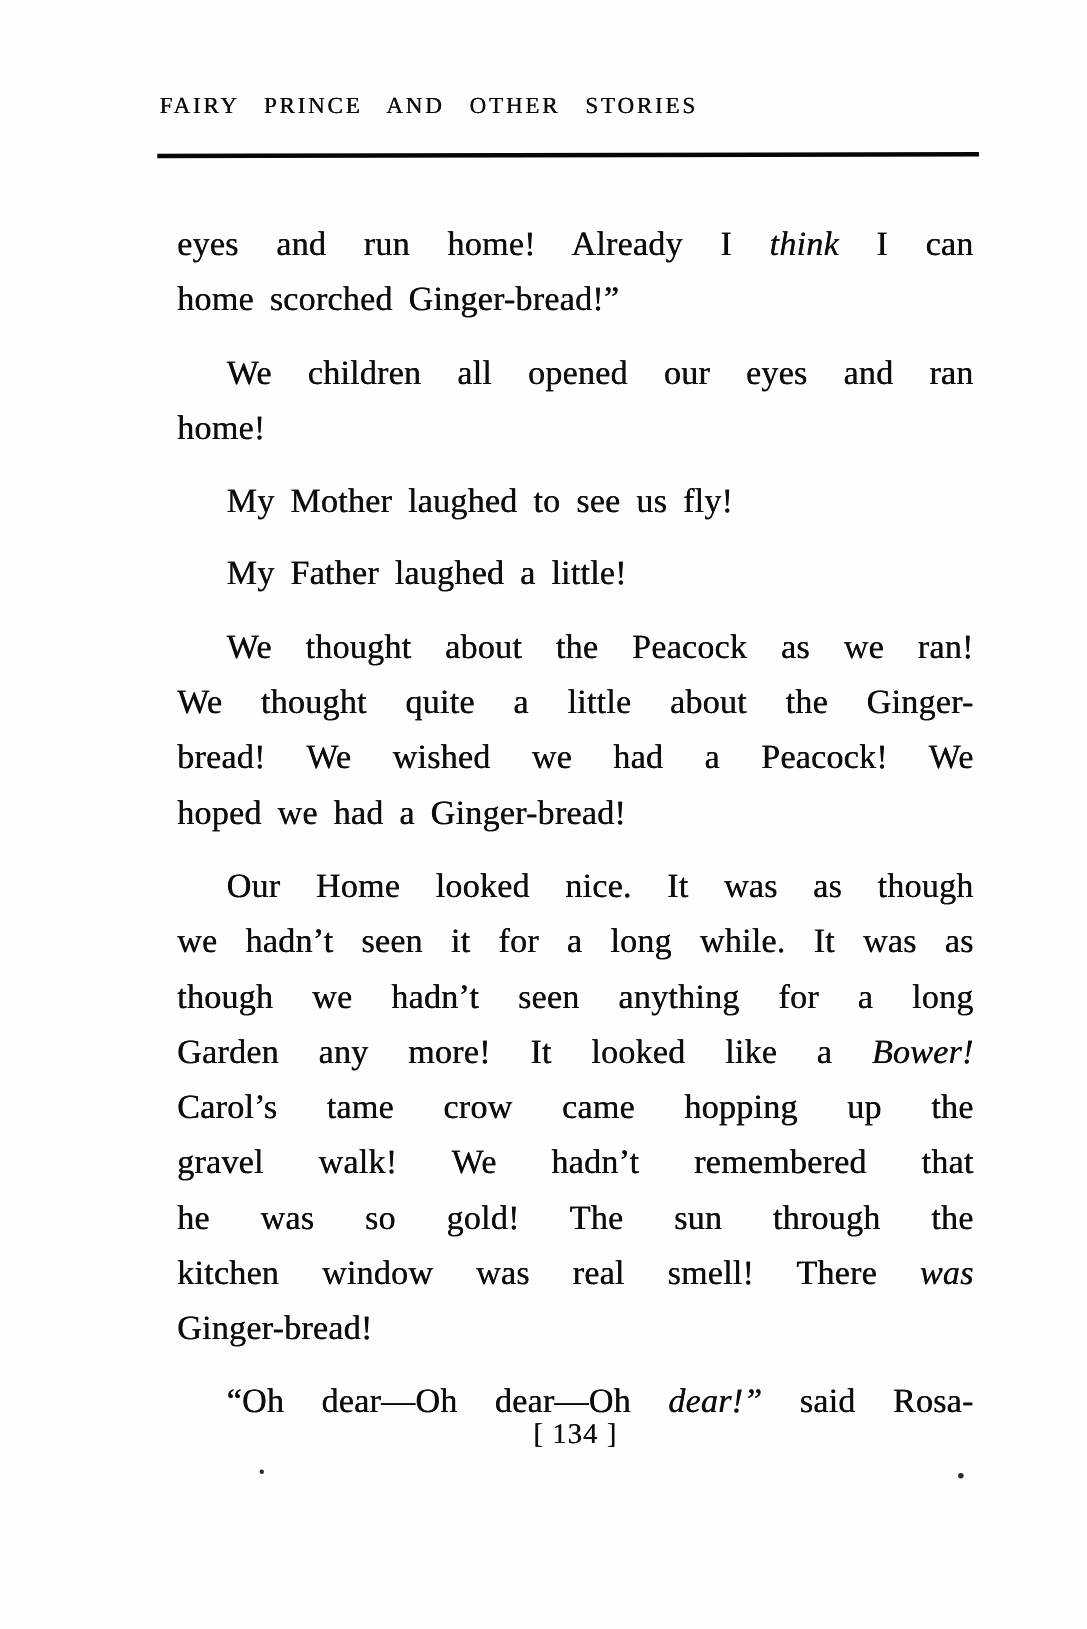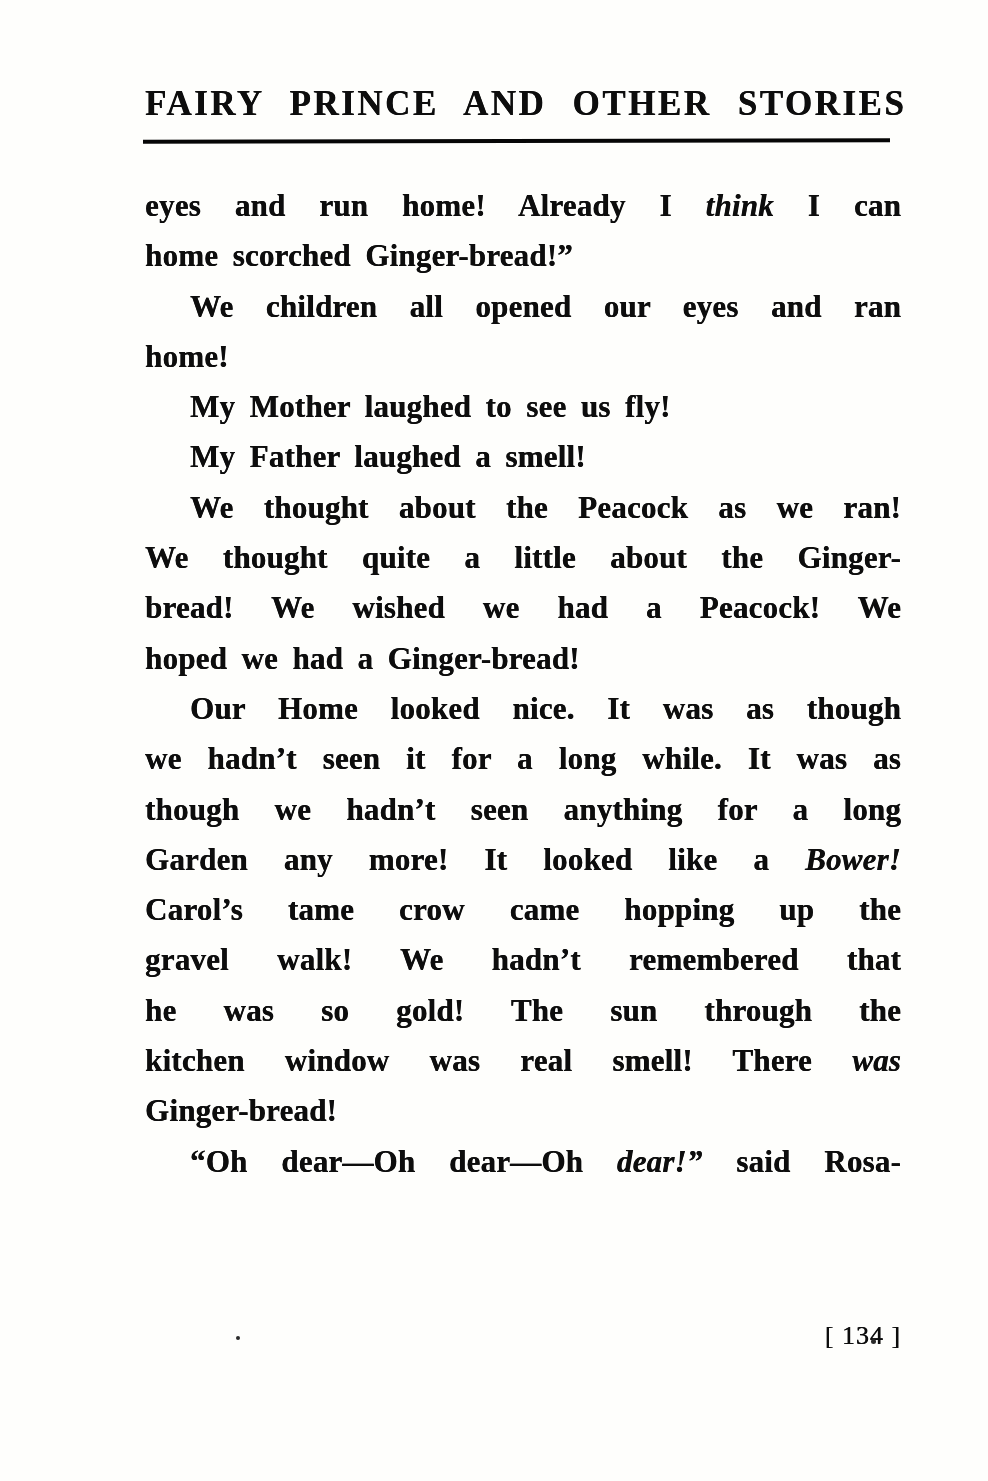--- a/index.html
+++ b/index.html
@@ -15,23 +15,23 @@
     color: #0d0d0d;
     font-family: "Liberation Serif", "DejaVu Serif", serif;
     overflow: hidden;
     text-shadow: 0.35px 0 0 currentColor;
   }
   .running-header {
     position: absolute;
     top: 84px;
     left: 145px;
     width: 756px;
-    text-align: right;
-    font-weight: 700;
-    font-size: 35px;
+    text-align: left;
+    font-weight: 400;
+    font-size: 21px;
     letter-spacing: 2.5px;
     word-spacing: 15px;
     white-space: nowrap;
   }
   .header-rule {
     position: absolute;
     left: 143px;
     top: 139px;
     width: 747px;
     height: 4px;
@@ -41,37 +41,36 @@
   .body-text {
     position: absolute;
     left: 145px;
     top: 181px;
     width: 756px;
     font-size: 31px;
     line-height: 50.3px;
     letter-spacing: 0.2px;
     word-spacing: 6.5px;
   }
-  .paragraph { margin: 0; font-weight: bold; }
+  .paragraph { margin: 16px; }
   .line { min-height: 50.3px; }
   .line.just {
     text-align: justify;
     text-align-last: justify;
   }
   .line.indent { text-indent: 45px; }
   .italic { font-style: italic; }
   .page-number-footer {
     position: absolute;
     left: 145px;
     top: 1289px;
     width: 756px;
-    text-align: right;
+    text-align: center;
     font-size: 26px;
     letter-spacing: 1px;
-    margin-top: 32px;
   }
   .speck {
     position: absolute;
     background: #2a2a2a;
     border-radius: 50%;
   }
   .speck-left  { left: 236px; top: 1336px; width: 4px; height: 4px; }
   .speck-right { left: 871px; top: 1339px; width: 5px; height: 5px; }
 </style>
 </head>
@@ -88,21 +87,21 @@
         <div class="line"><span>home scorched Ginger-bread!”</span></div>
       </div>
       <div class="paragraph">
         <div class="line just indent"><span>We children all opened our eyes and ran</span></div>
         <div class="line"><span>home!</span></div>
       </div>
       <div class="paragraph">
         <div class="line indent"><span>My Mother laughed to see us fly!</span></div>
       </div>
       <div class="paragraph">
-        <div class="line indent"><span>My Father laughed a smell!</span></div>
+        <div class="line indent"><span>My Father laughed a little!</span></div>
       </div>
       <div class="paragraph">
         <div class="line just indent"><span>We thought about the Peacock as we ran!</span></div>
         <div class="line just"><span>We thought quite a little about the Ginger-</span></div>
         <div class="line just"><span>bread!  We wished we had a Peacock!  We</span></div>
         <div class="line"><span>hoped we had a Ginger-bread!</span></div>
       </div>
       <div class="paragraph">
         <div class="line just indent"><span>Our Home looked nice.  It was as though</span></div>
         <div class="line just"><span>we hadn’t seen it for a long while.  It was as</span></div>

